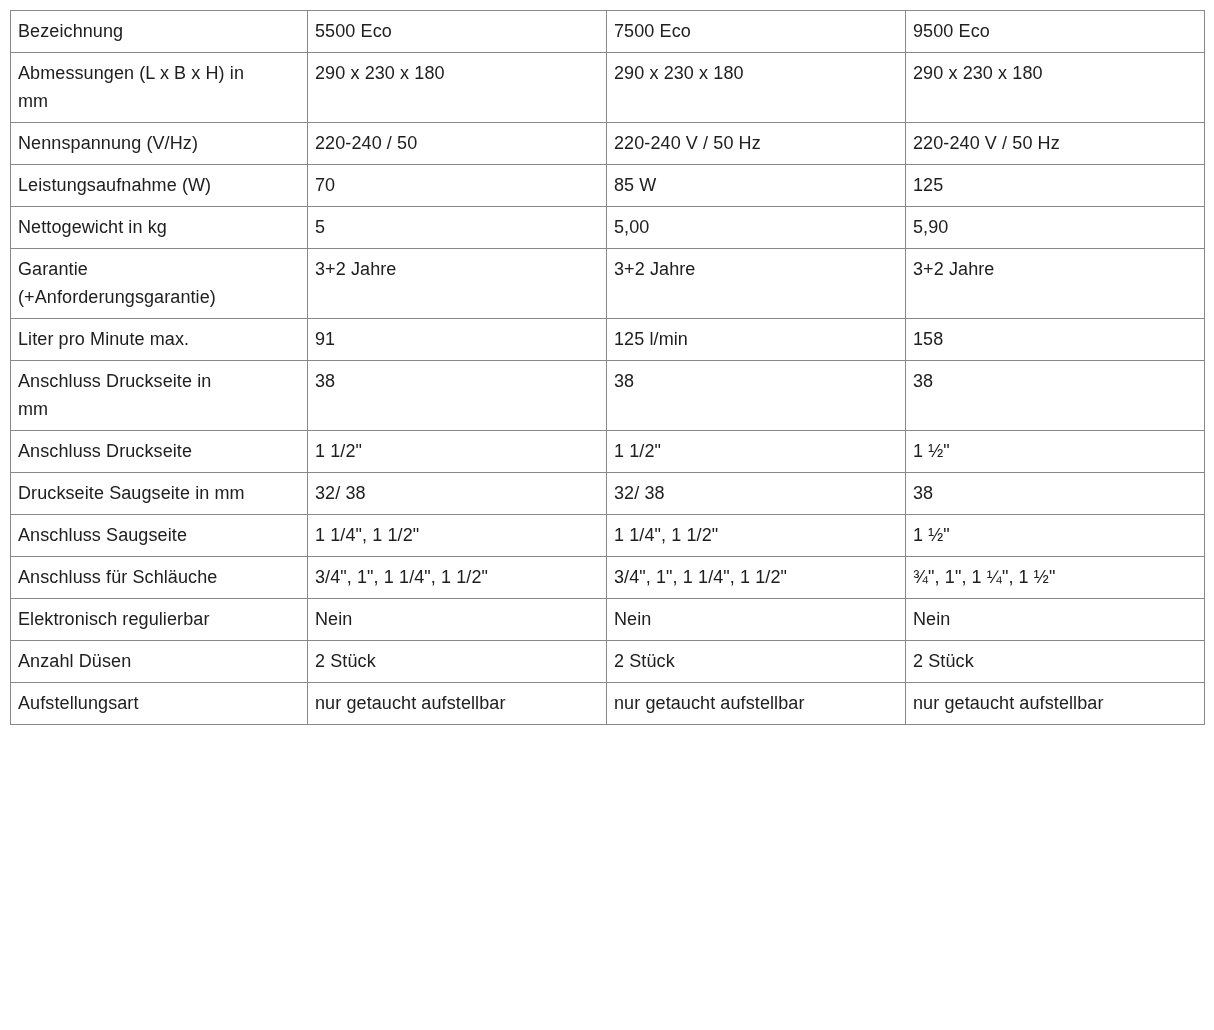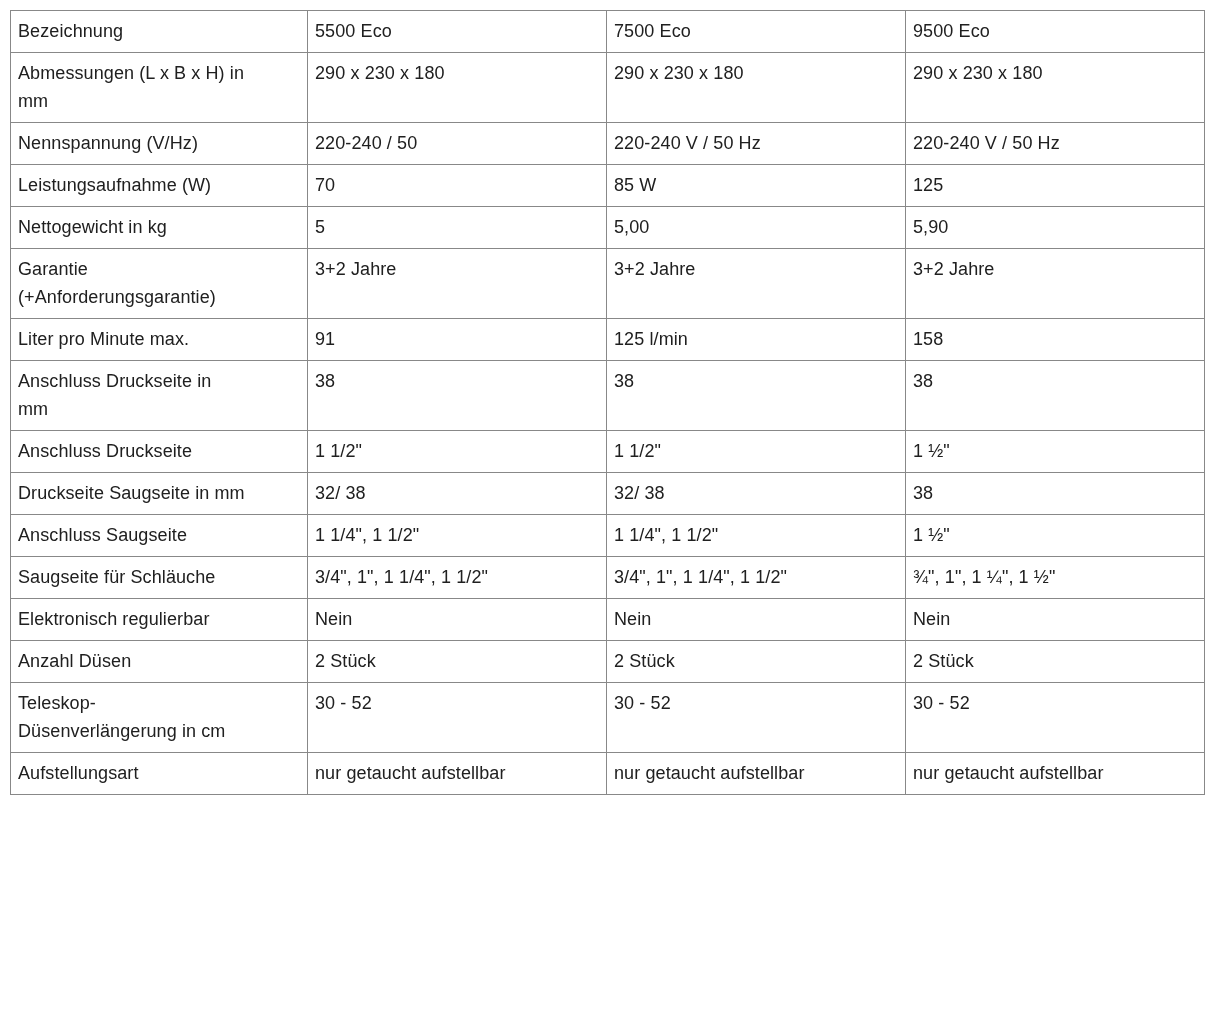--- a/index.html
+++ b/index.html
@@ -109,44 +109,37 @@
         <td>32/ 38</td>
         <td>38</td>
       </tr>
       <tr>
         <td>Anschluss Saugseite</td>
         <td>1 1/4", 1 1/2"</td>
         <td>1 1/4", 1 1/2"</td>
         <td>1 ½"</td>
       </tr>
       <tr>
-        <td>Saugseite für Schläuche</td>
+        <td>Anschluss für Schläuche</td>
         <td>3/4", 1", 1 1/4", 1 1/2"</td>
         <td>3/4", 1", 1 1/4", 1 1/2"</td>
         <td>¾", 1", 1 ¼", 1 ½"</td>
       </tr>
       <tr>
         <td>Elektronisch regulierbar</td>
         <td>Nein</td>
         <td>Nein</td>
         <td>Nein</td>
       </tr>
       <tr>
         <td>Anzahl Düsen</td>
         <td>2 Stück</td>
         <td>2 Stück</td>
         <td>2 Stück</td>
       </tr>
       <tr>
-        <td>Teleskop-
-Düsenverlängerung in cm</td>
-        <td>30 - 52</td>
-        <td>30 - 52</td>
-        <td>30 - 52</td>
-      </tr>
-      <tr>
         <td>Aufstellungsart</td>
         <td>nur getaucht aufstellbar</td>
         <td>nur getaucht aufstellbar</td>
         <td>nur getaucht aufstellbar</td>
       </tr>
     </tbody>
 </table>
 
 </body></html>

